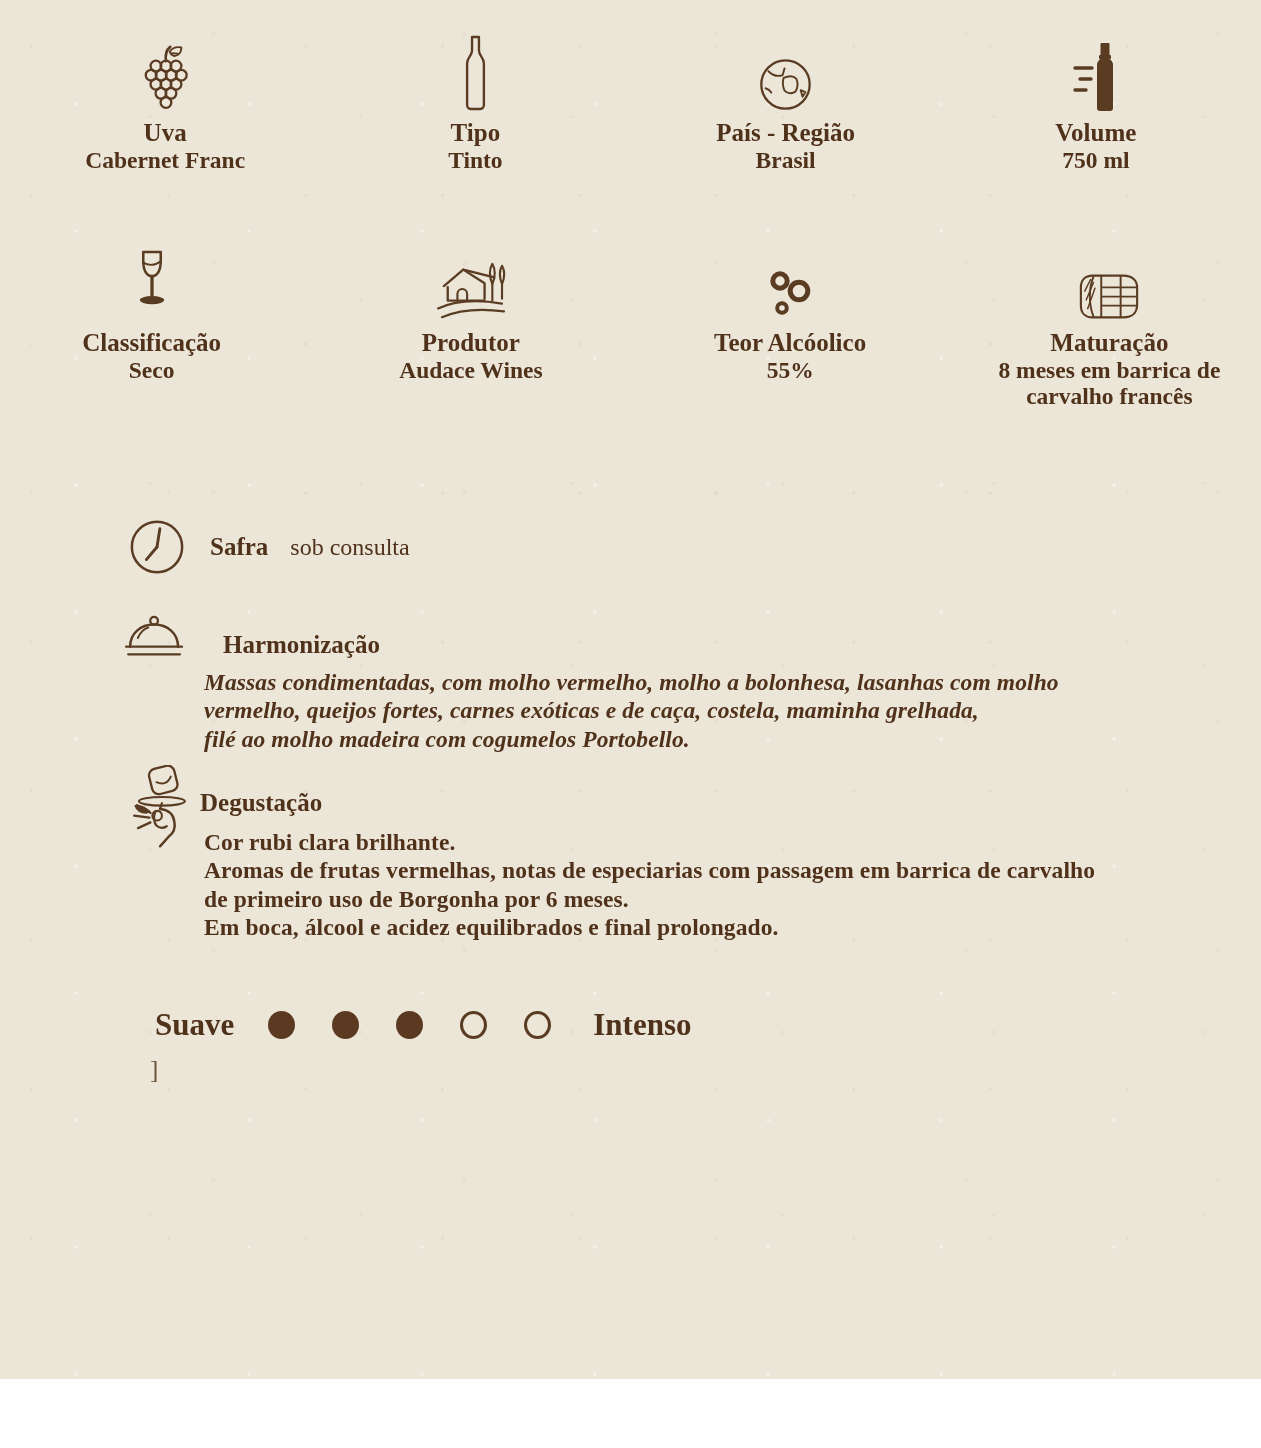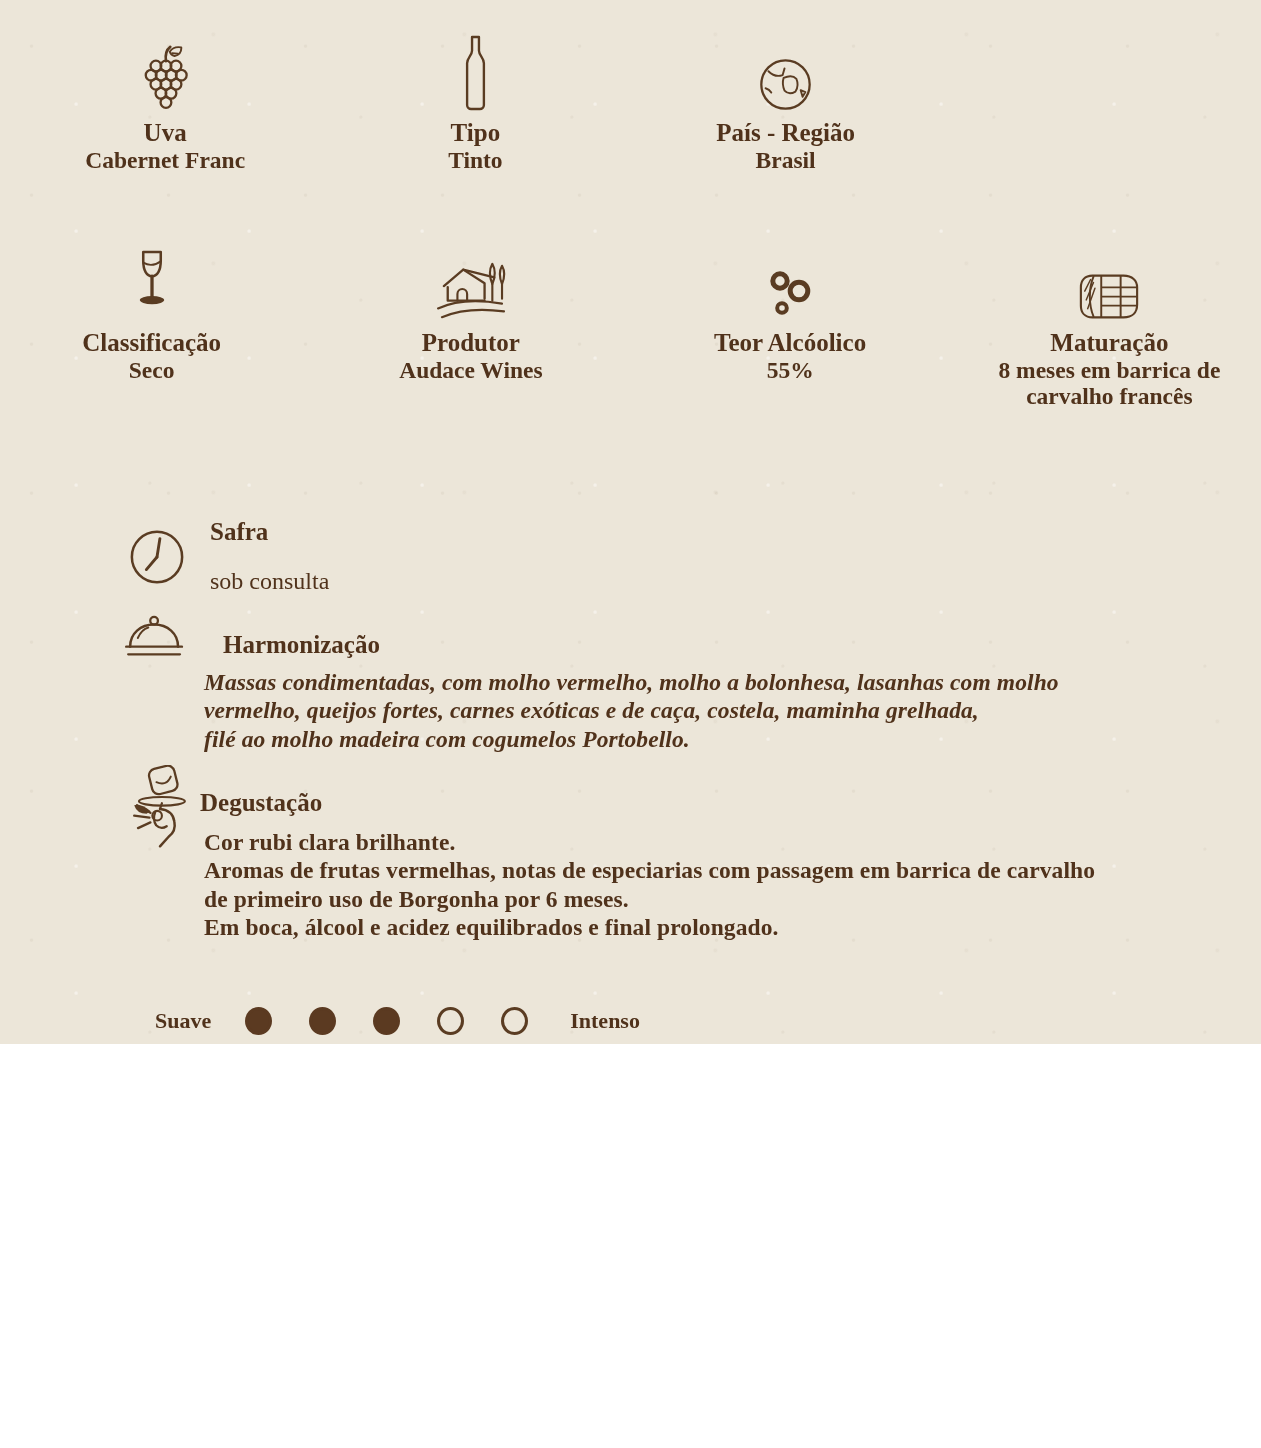--- a/index.html
+++ b/index.html
@@ -3,21 +3,21 @@
 <meta charset="utf-8">
 <style>
   :root{
     --bg:#ece6d9;
     --ink:#50321b;
     --stroke:#5a3c22;
   }
   *{margin:0;padding:0;box-sizing:border-box;}
   body{font-family:"Liberation Serif","DejaVu Serif",serif;background:#fff;}
   .page{
-    position:relative;width:1261px;height:1044px;overflow:hidden;
+    position:relative;width:1261px;height:1379px;overflow:hidden;
     background-color:var(--bg);
     background-image:
       radial-gradient(circle at 23% 31%, rgba(120,100,70,.07) 1px, transparent 2.2px),
       radial-gradient(circle at 71% 64%, rgba(110,92,64,.06) 1px, transparent 2.2px),
       radial-gradient(circle at 44% 82%, rgba(255,255,255,.45) 1px, transparent 2.4px),
       radial-gradient(circle at 85% 15%, rgba(120,100,70,.05) 1.2px, transparent 2.6px);
     background-size:137px 149px, 211px 183px, 173px 127px, 251px 229px;
     color:var(--ink);
     padding-left:12px;
   }
@@ -31,37 +31,37 @@
   .cell-icon{height:78px;display:flex;align-items:flex-end;justify-content:center;}
   .row2 .cell-icon{height:72px;}
   .cell-label{font-size:25px;font-weight:bold;margin-top:7px;line-height:28px;}
   .cell-value{font-size:23.5px;font-weight:bold;line-height:26px;max-width:252px;}
   svg{display:block;}
   svg .s{stroke:var(--stroke);fill:none;stroke-linecap:round;stroke-linejoin:round;}
   svg .f{fill:var(--stroke);stroke:none;}
 
   .section{position:absolute;display:flex;align-items:center;}
   .safra{top:518px;left:128px;gap:24px;}
-  .safra-text{display:flex;align-items:baseline;gap:22px;flex-direction:column;}
+  .safra-text{display:flex;align-items:baseline;gap:22px;}
   .safra-label{font-size:25px;font-weight:bold;}
   .safra-value{font-size:24px;font-weight:normal;}
   .harm-head{top:615px;left:123px;gap:34px;align-items:flex-start;}
   .section-title{font-size:25px;font-weight:bold;}
   .harm-head .section-title{margin-top:16px;}
   .paragraph{
     position:absolute;font-size:23.5px;font-weight:bold;line-height:28.4px;
     white-space:pre-line;letter-spacing:.1px;
   }
   .harm-text{top:668px;left:204px;width:980px;font-style:italic;}
   .degust-head{top:765px;left:120px;align-items:flex-start;}
   .degust-head .section-title{margin-top:24px;}
   .degust-text{top:828px;left:204px;width:1000px;}
 
   .intensity{top:1007px;left:155px;align-items:center;}
-  .int-label{font-size:22px;font-weight:bold;}
+  .int-label{font-size:31px;font-weight:bold;}
   .dots{display:flex;gap:37px;margin-left:34px;margin-right:42px;align-items:center;}
   .dot{width:27px;height:28px;border-radius:50%;border:3.4px solid var(--stroke);background:transparent;}
   .dot.filled{background:#5b3a21;border-color:#5b3a21;}
   .stray-bracket{position:absolute;top:1056px;left:150px;font-size:25px;color:#6b5137;font-weight:normal;}
 </style>
 </head>
 <body>
 
 <div class="page">
 
@@ -109,20 +109,34 @@
           <path class="s" stroke-width="2" d="M11 15 q7 7 15 4 l2 -7"></path>
           <path class="s" stroke-width="2" d="M27 22 q9 -4 13.5 1 q3 7 -1 13.5 q-7 4 -11.5 -1 q-3 -7 -1 -13.5 z"></path>
           <path class="s" stroke-width="2" d="M45 35 l5 2 -3 5 z"></path>
           <path class="s" stroke-width="2" d="M8 33 q4 1 6 4.5"></path>
         </svg>
       </div>
       <div class="cell-label">País - Região</div>
       <div class="cell-value">Brasil</div>
     </div>
 
+    <div class="cell">
+      <div class="cell-icon">
+        <svg width="50" height="70" viewBox="0 0 50 70">
+          <path class="s" stroke-width="3.4" d="M4 26 H21"></path>
+          <path class="s" stroke-width="3.4" d="M9 37 H20"></path>
+          <path class="s" stroke-width="3.4" d="M4 48 H15"></path>
+          <rect class="f" x="29.5" y="1" width="9" height="14" rx="1"></rect>
+          <rect class="f" x="28" y="13" width="12" height="4" rx="1"></rect>
+          <path class="f" d="M26 66 v-42 q0 -8 8 -8 q8 0 8 8 v42 q0 3 -3 3 h-10 q-3 0 -3 -3 z"></path>
+        </svg>
+      </div>
+      <div class="cell-label">Volume</div>
+      <div class="cell-value">750 ml</div>
+    </div>
   </div>
 
   <div class="info-grid row2">
 
     <div class="cell">
       <div class="cell-icon">
         <svg width="44" height="72" viewBox="0 0 44 74">
           <path class="s" stroke-width="2.6" d="M13 2 h18 v9 c0 10 -3.5 16 -9 16 s-9 -6 -9 -16 z"></path>
           <path class="s" stroke-width="2" d="M13 13 c6 3.5 12 3 18 -1.5"></path>
           <path class="s" stroke-width="3.4" d="M22 27 V48"></path>

